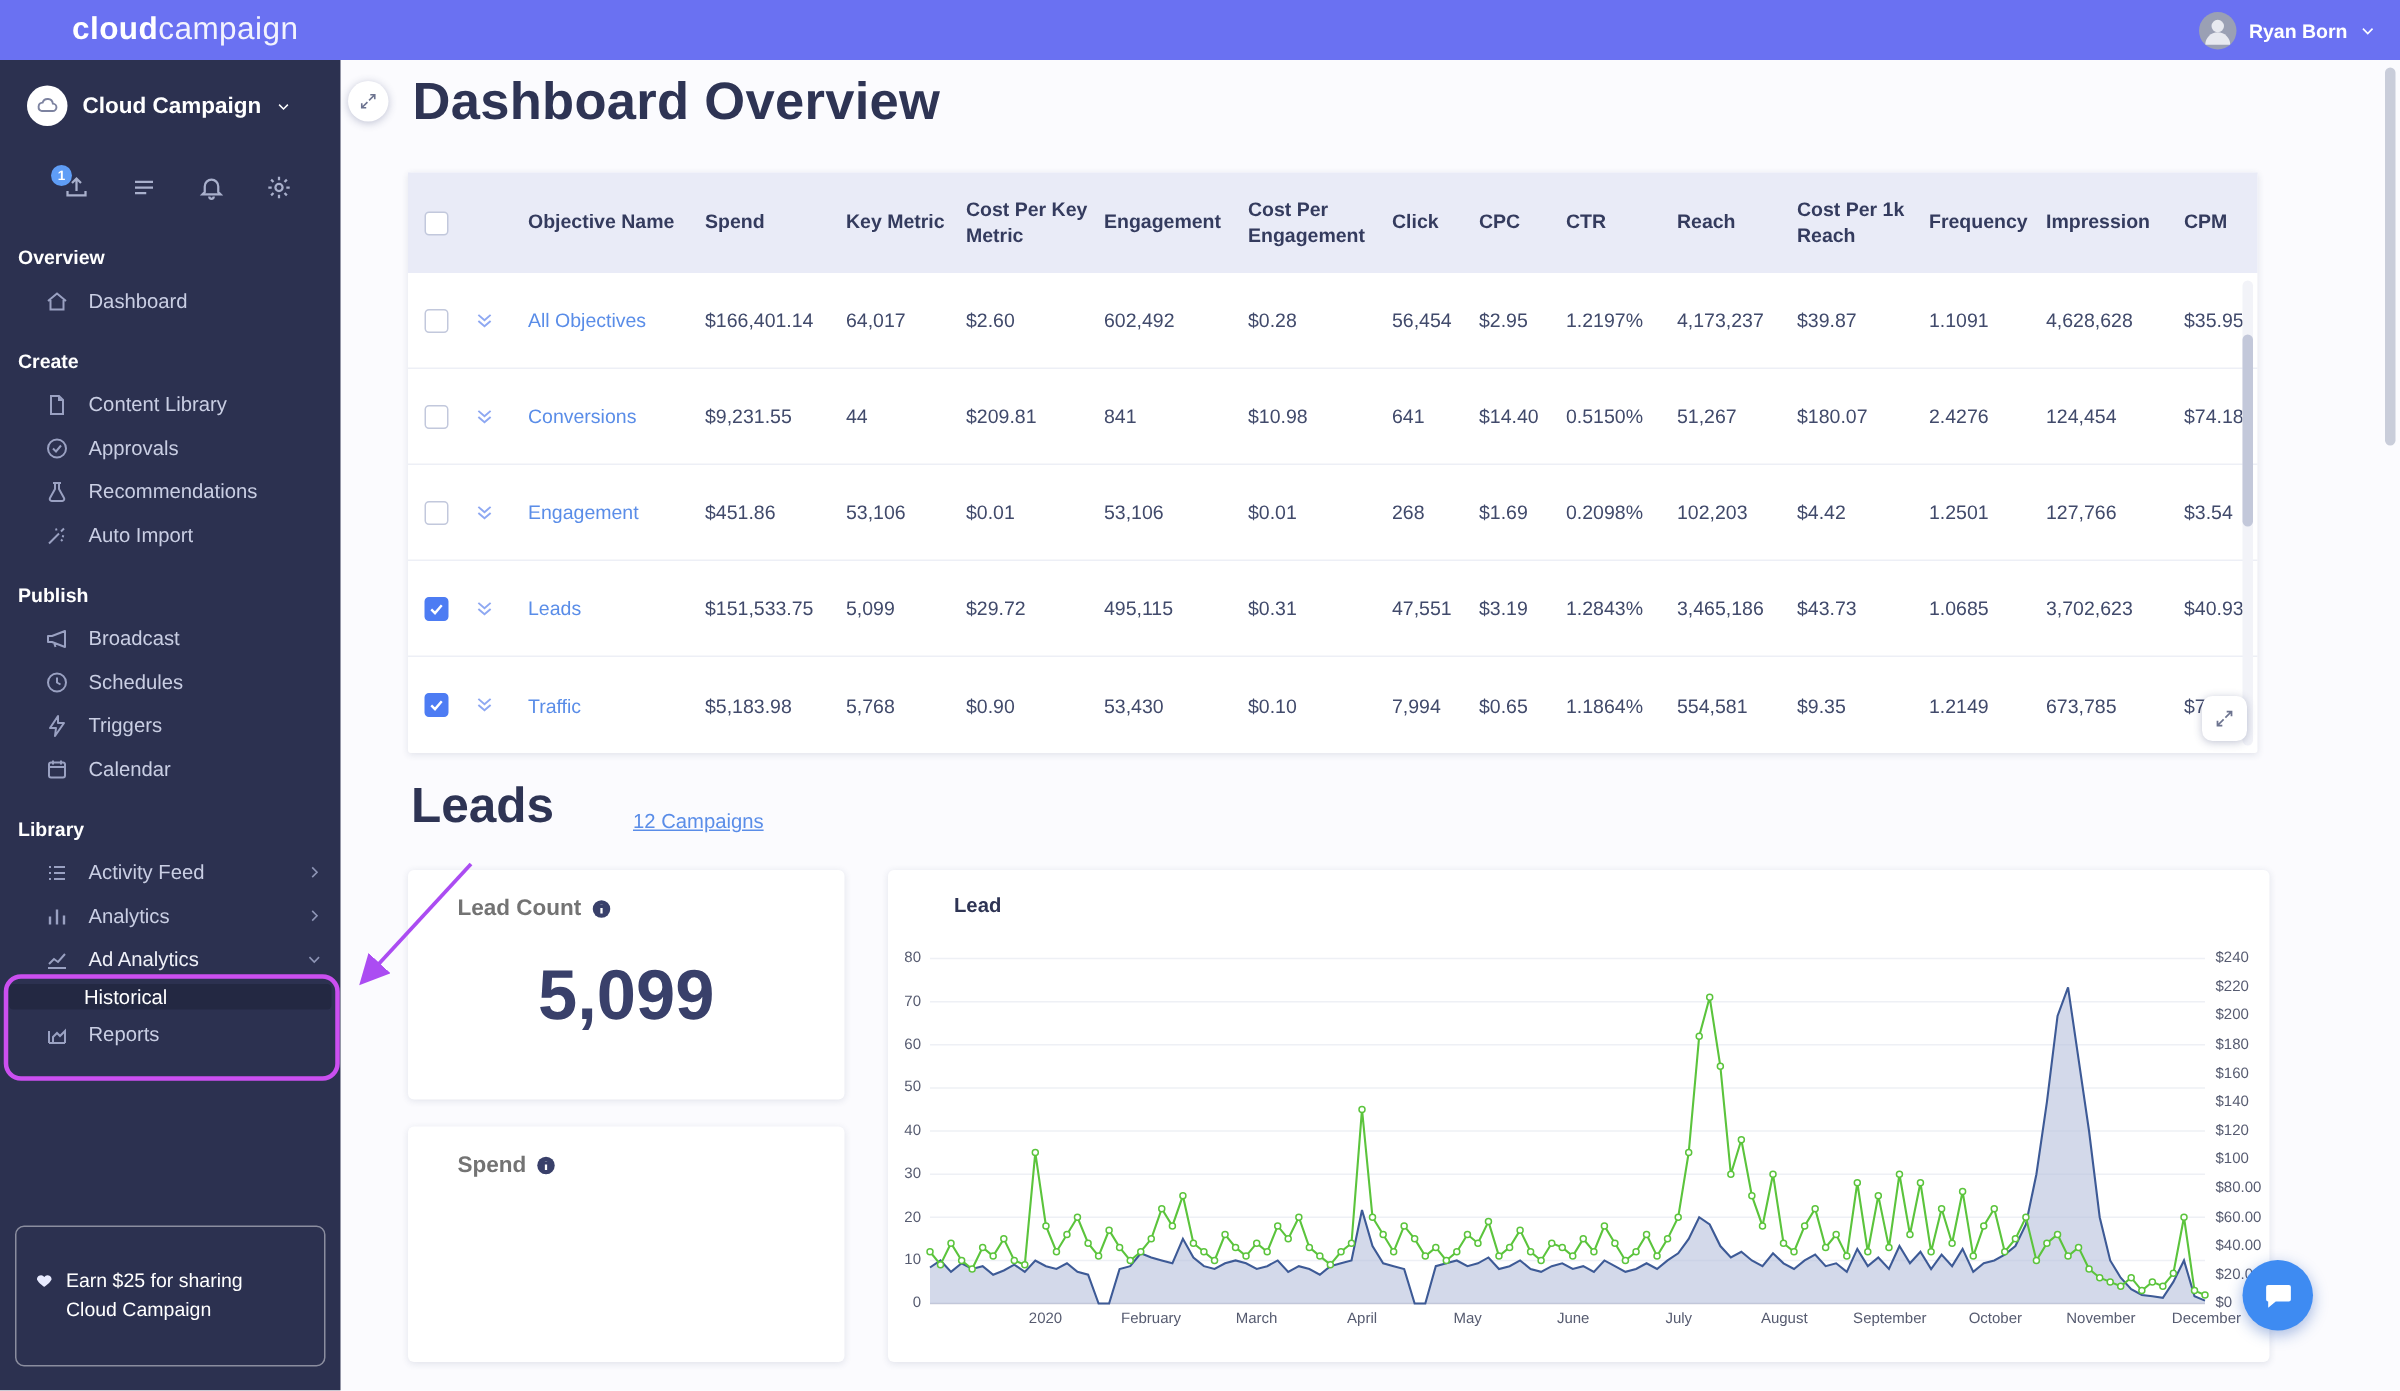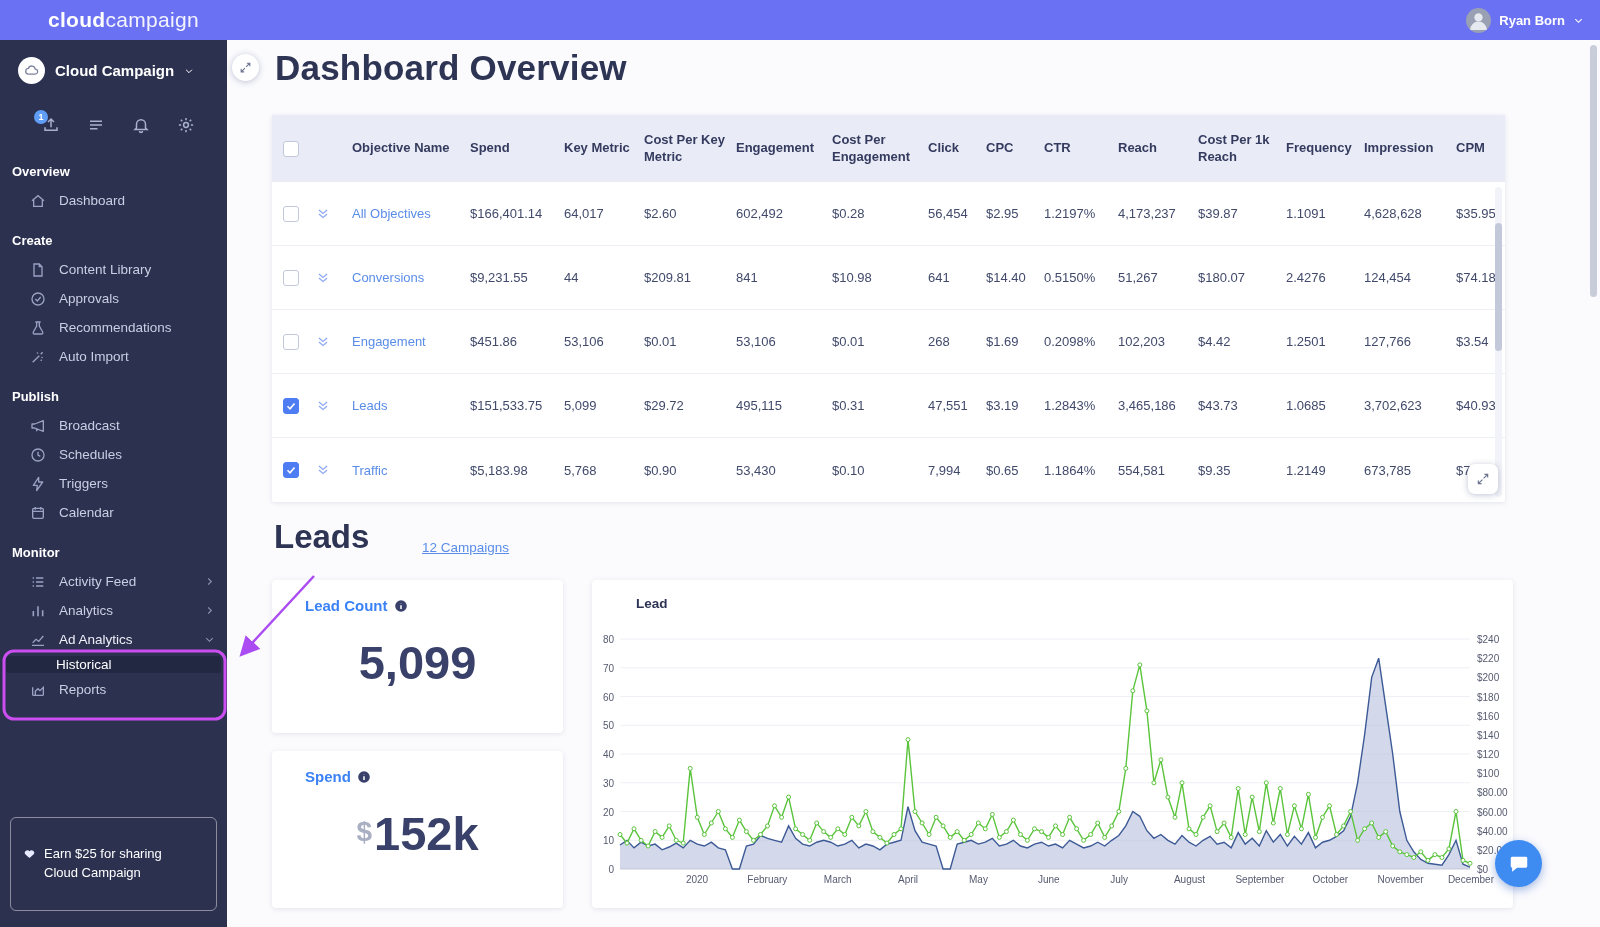--- a/index.html
+++ b/index.html
@@ -65,21 +65,21 @@
   .tbl-expand { position:absolute; right:7px; bottom:8px; width:30px; height:30px; border:none; border-radius:7px; background:#fff; box-shadow:0 1px 6px rgba(50,60,110,.3); color:#6d7490; display:flex; align-items:center; justify-content:center; cursor:pointer; }
   .tbl-expand svg { width:14px; height:14px; }
 
   .leads-title { position:absolute; left:47px; top:478px; margin:0; font-size:33px; font-weight:700; color:#2e3454; }
   .campaigns-link { position:absolute; left:156px; top:500px; font-size:13.5px; color:#5a8de8; text-decoration:underline; cursor:pointer;margin-left:39px; }
 
   .card { position:absolute; background:#fff; border-radius:4px; box-shadow:0 1px 5px rgba(45,55,100,.12); }
   .lead-card { left:45px; top:540px; width:291px; height:153px; }
   .spend-card { left:45px; top:711px; width:291px; height:157px; }
   .chart-card { left:365px; top:540px; width:921px; height:328px; }
-  .card-label { position:absolute; left:33px; top:17px; font-size:15px; font-weight:700; color:#3b82f6; display:flex; align-items:center; gap:6px; }
+  .card-label { position:absolute; left:33px; top:17px; font-size:15px; font-weight:700; color:#737373; display:flex; align-items:center; gap:6px; }
   .card-label .info { width:14px; height:14px; display:flex; }
   .card-label .info svg { width:14px; height:14px; }
   .big-value { position:absolute; left:0; right:0; top:55px; text-align:center; font-size:47px; font-weight:700; color:#39406a; }
   .spend-card .big-value .cur { font-size:28px; color:#a9b0c4; vertical-align:9px; margin-right:2px; font-weight:700; }
 
   .chart-title { position:absolute; left:44px; top:16px; font-size:13.5px; font-weight:700; color:#2e3454; }
   .plot { position:absolute; left:28px; top:59px; overflow:visible; }
   .yaxis-left { position:absolute; left:0; top:59px; width:24px; height:230px; font-size:10px; color:#565b70; }
   .yaxis-left .t { position:absolute; right:2px; transform:translateY(-50%); }
   .yaxis-right { position:absolute; left:885px; top:59px; width:36px; height:230px; font-size:10px; color:#565b70; }
@@ -227,21 +227,21 @@
         </div>
         <div class="item">
           <span class="item-icon">
             <svg viewBox="0 0 24 24">
               <rect x="4" y="5" width="16" height="15" rx="2" fill="none" stroke="currentColor" stroke-width="2"></rect>
               <path d="M4 9.5h16M8 3v4m8-4v4" stroke="currentColor" stroke-width="2"></path>
             </svg>
           </span>
           <span class="item-label">Calendar</span>
         </div>
-        <div class="section-label">Monitor</div>
+        <div class="section-label">Library</div>
         <div class="item">
           <span class="item-icon">
             <svg viewBox="0 0 24 24">
               <path d="M4 6h2m3 0h11M4 12h2m3 0h11M4 18h2m3 0h11" stroke="currentColor" stroke-width="2"></path>
             </svg>
           </span>
           <span class="item-label">Activity Feed</span>
           <span class="rchev">
             <svg viewBox="0 0 24 24">
               <path d="m9 5 7 7-7 7" fill="none" stroke="currentColor" stroke-width="2.4"></path>
@@ -494,21 +494,20 @@
     <section class="card spend-card">
       <div class="card-label">
         <span>Spend</span>
         <span class="info">
             <svg viewBox="0 0 24 24">
               <circle cx="12" cy="12" r="10" fill="#39406a"></circle>
               <path d="M12 10.8V17M12 7v.4" stroke="#fff" stroke-width="2.6"></path>
             </svg>
           </span>
       </div>
-      <div class="big-value"><span class="cur">$</span><span>152k</span></div>
     </section>
 
     <section class="card chart-card">
       <div class="chart-title">Lead</div>
       <div class="yaxis-left">
           <span class="t" style="top: 0px;">80</span>
           <span class="t" style="top: 28.75px;">70</span>
           <span class="t" style="top: 57.5px;">60</span>
           <span class="t" style="top: 86.25px;">50</span>
           <span class="t" style="top: 115px;">40</span>

